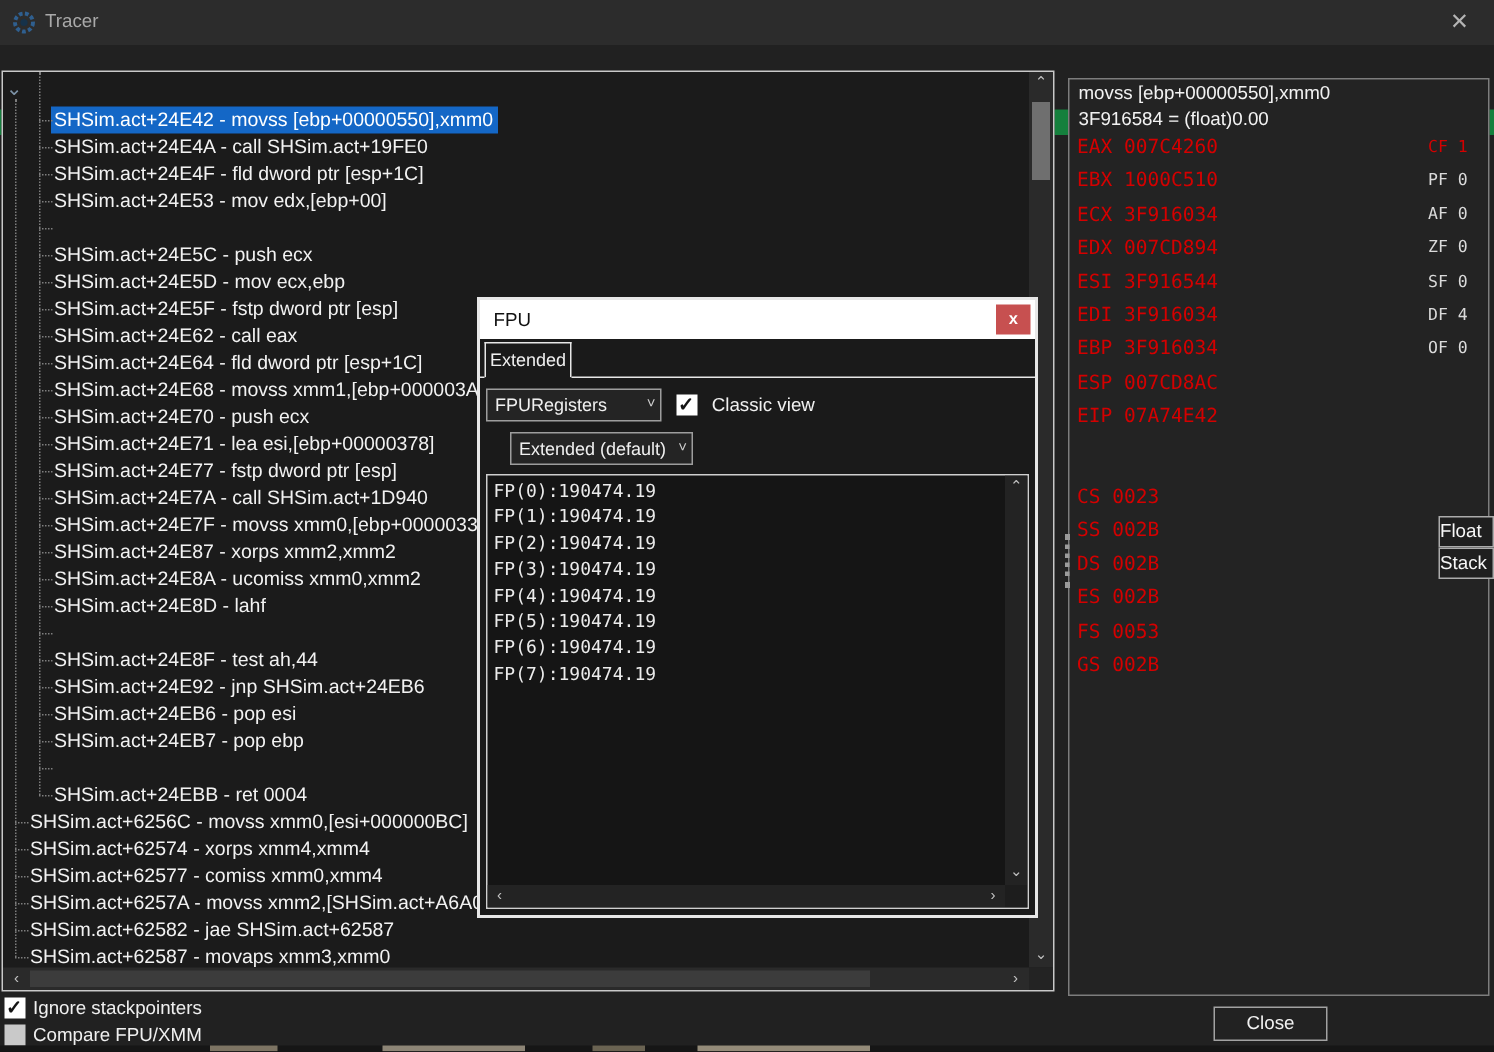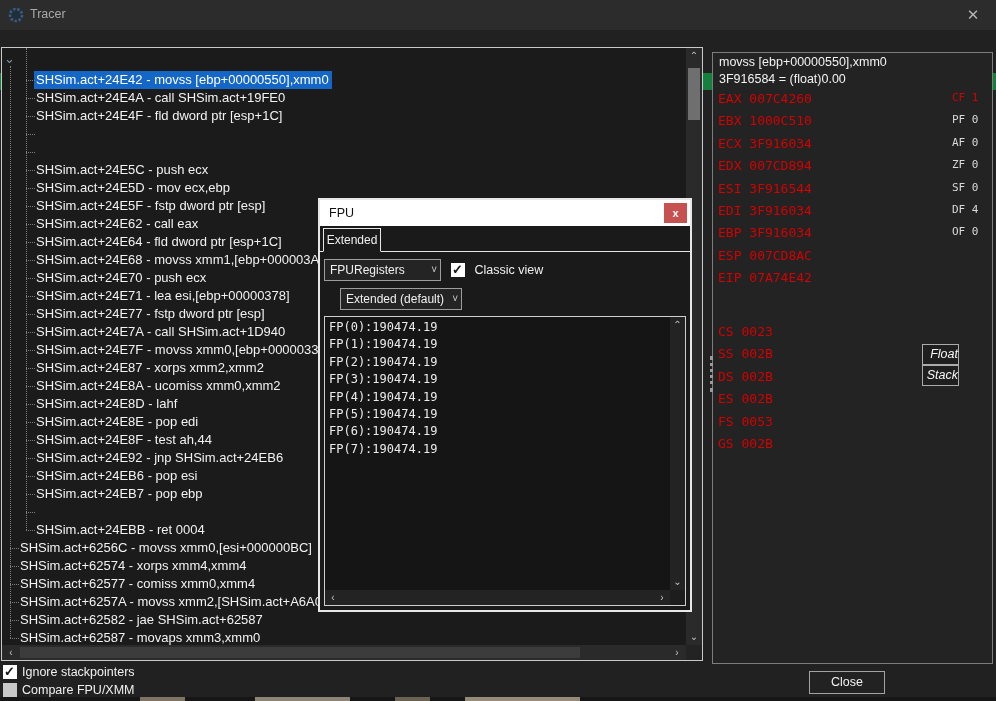--- a/index.html
+++ b/index.html
@@ -82,21 +82,21 @@
   .ctx-line1{position:absolute;left:6px;top:2px;font-size:12.5px;color:#f2f2f2;white-space:nowrap;}
   .ctx-line2{position:absolute;left:6px;top:19px;font-size:12.5px;color:#f2f2f2;white-space:nowrap;}
   .mono{font-family:"DejaVu Sans Mono",monospace;}
   .reg-col{position:absolute;left:5px;top:38px;}
   .flag-col{position:absolute;left:239px;top:38px;}
   .seg-col{position:absolute;left:5px;top:271px;}
   .rrow{position:absolute;left:0;white-space:pre;font-size:13px;color:var(--reg-red);}
   .frow{position:absolute;left:0;white-space:pre;font-size:11px;color:var(--flag-grey);}
   .frow.set{color:var(--reg-red);}
   .splitter{position:absolute;left:710px;top:356px;width:3px;height:36px;border-left:3px dotted #9a9a9a;}
-  .side-btn{position:absolute;left:922px;width:37px;height:21px;background:#1f1f1f;border:1px solid #ababab;color:#f7f7f7;font-size:12.5px;text-align:right;line-height:19px;font-style:italic;}
+  .side-btn{position:absolute;left:959px;width:37px;height:21px;background:#1f1f1f;border:1px solid #ababab;color:#f7f7f7;font-size:12.5px;text-align:left;line-height:19px;}
   .btn-float{top:344px;}
   .btn-stack{top:365px;}
   
   .foot-row{position:absolute;left:3px;font-size:12.5px;height:16px;}
   .foot-row .cb{margin-right:5px;}
   .foot-row .cb-label{vertical-align:middle;position:relative;top:0px;}
   .fr1{top:664px;}
   .fr2{top:682px;}
   .close-btn{position:absolute;left:809px;top:671px;width:76px;height:23px;background:#222222;border:1px solid #a2a2a2;color:#f2f2f2;font-size:12.5px;text-align:center;line-height:21px;}
   .bottom-strip{position:absolute;left:0;top:697px;width:996px;height:4px;background:#161616;}
@@ -125,37 +125,37 @@
 
   <div class="treeview">
     <div class="tree-inner">
       <span class="root-chevron">⌄</span>
       <div class="guide g1"></div>
       <div class="guide g2"></div>
       <div id="tree-items">
           <div class="titem lvl2 sel" style="top: 23px;"><span class="conn"></span><span class="tlabel">SHSim.act+24E42 - movss [ebp+00000550],xmm0</span></div>
           <div class="titem lvl2" style="top: 41px;"><span class="conn"></span><span class="tlabel">SHSim.act+24E4A - call SHSim.act+19FE0</span></div>
           <div class="titem lvl2" style="top: 59px;"><span class="conn"></span><span class="tlabel">SHSim.act+24E4F - fld dword ptr [esp+1C]</span></div>
-          <div class="titem lvl2" style="top: 77px;"><span class="conn"></span></div>
+          <div class="titem lvl2" style="top: 77px;"><span class="conn"></span><span class="tlabel">SHSim.act+24E53 - mov edx,[ebp+00]</span></div>
           <div class="titem lvl2" style="top: 95px;"><span class="conn"></span></div>
           <div class="titem lvl2" style="top: 113px;"><span class="conn"></span><span class="tlabel">SHSim.act+24E5C - push ecx</span></div>
           <div class="titem lvl2" style="top: 131px;"><span class="conn"></span><span class="tlabel">SHSim.act+24E5D - mov ecx,ebp</span></div>
           <div class="titem lvl2" style="top: 149px;"><span class="conn"></span><span class="tlabel">SHSim.act+24E5F - fstp dword ptr [esp]</span></div>
           <div class="titem lvl2" style="top: 167px;"><span class="conn"></span><span class="tlabel">SHSim.act+24E62 - call eax</span></div>
           <div class="titem lvl2" style="top: 185px;"><span class="conn"></span><span class="tlabel">SHSim.act+24E64 - fld dword ptr [esp+1C]</span></div>
           <div class="titem lvl2" style="top: 203px;"><span class="conn"></span><span class="tlabel">SHSim.act+24E68 - movss xmm1,[ebp+000003A8]</span></div>
           <div class="titem lvl2" style="top: 221px;"><span class="conn"></span><span class="tlabel">SHSim.act+24E70 - push ecx</span></div>
           <div class="titem lvl2" style="top: 239px;"><span class="conn"></span><span class="tlabel">SHSim.act+24E71 - lea esi,[ebp+00000378]</span></div>
           <div class="titem lvl2" style="top: 257px;"><span class="conn"></span><span class="tlabel">SHSim.act+24E77 - fstp dword ptr [esp]</span></div>
           <div class="titem lvl2" style="top: 275px;"><span class="conn"></span><span class="tlabel">SHSim.act+24E7A - call SHSim.act+1D940</span></div>
           <div class="titem lvl2" style="top: 293px;"><span class="conn"></span><span class="tlabel">SHSim.act+24E7F - movss xmm0,[ebp+00000334]</span></div>
           <div class="titem lvl2" style="top: 311px;"><span class="conn"></span><span class="tlabel">SHSim.act+24E87 - xorps xmm2,xmm2</span></div>
           <div class="titem lvl2" style="top: 329px;"><span class="conn"></span><span class="tlabel">SHSim.act+24E8A - ucomiss xmm0,xmm2</span></div>
           <div class="titem lvl2" style="top: 347px;"><span class="conn"></span><span class="tlabel">SHSim.act+24E8D - lahf</span></div>
-          <div class="titem lvl2" style="top: 365px;"><span class="conn"></span><span class="tlabel">SHSim.act+24E8E - pop edi</span></div>
+          <div class="titem lvl2" style="top: 365px;"><span class="conn"></span></div>
           <div class="titem lvl2" style="top: 383px;"><span class="conn"></span><span class="tlabel">SHSim.act+24E8F - test ah,44</span></div>
           <div class="titem lvl2" style="top: 401px;"><span class="conn"></span><span class="tlabel">SHSim.act+24E92 - jnp SHSim.act+24EB6</span></div>
           <div class="titem lvl2" style="top: 419px;"><span class="conn"></span><span class="tlabel">SHSim.act+24EB6 - pop esi</span></div>
           <div class="titem lvl2" style="top: 437px;"><span class="conn"></span><span class="tlabel">SHSim.act+24EB7 - pop ebp</span></div>
           <div class="titem lvl2" style="top: 455px;"><span class="conn"></span></div>
           <div class="titem lvl2" style="top: 473px;"><span class="conn"></span><span class="tlabel">SHSim.act+24EBB - ret 0004</span></div>
           <div class="titem lvl1" style="top: 491px;"><span class="conn"></span><span class="tlabel">SHSim.act+6256C - movss xmm0,[esi+000000BC]</span></div>
           <div class="titem lvl1" style="top: 509px;"><span class="conn"></span><span class="tlabel">SHSim.act+62574 - xorps xmm4,xmm4</span></div>
           <div class="titem lvl1" style="top: 527px;"><span class="conn"></span><span class="tlabel">SHSim.act+62577 - comiss xmm0,xmm4</span></div>
           <div class="titem lvl1" style="top: 545px;"><span class="conn"></span><span class="tlabel">SHSim.act+6257A - movss xmm2,[SHSim.act+A6A00]</span></div>

